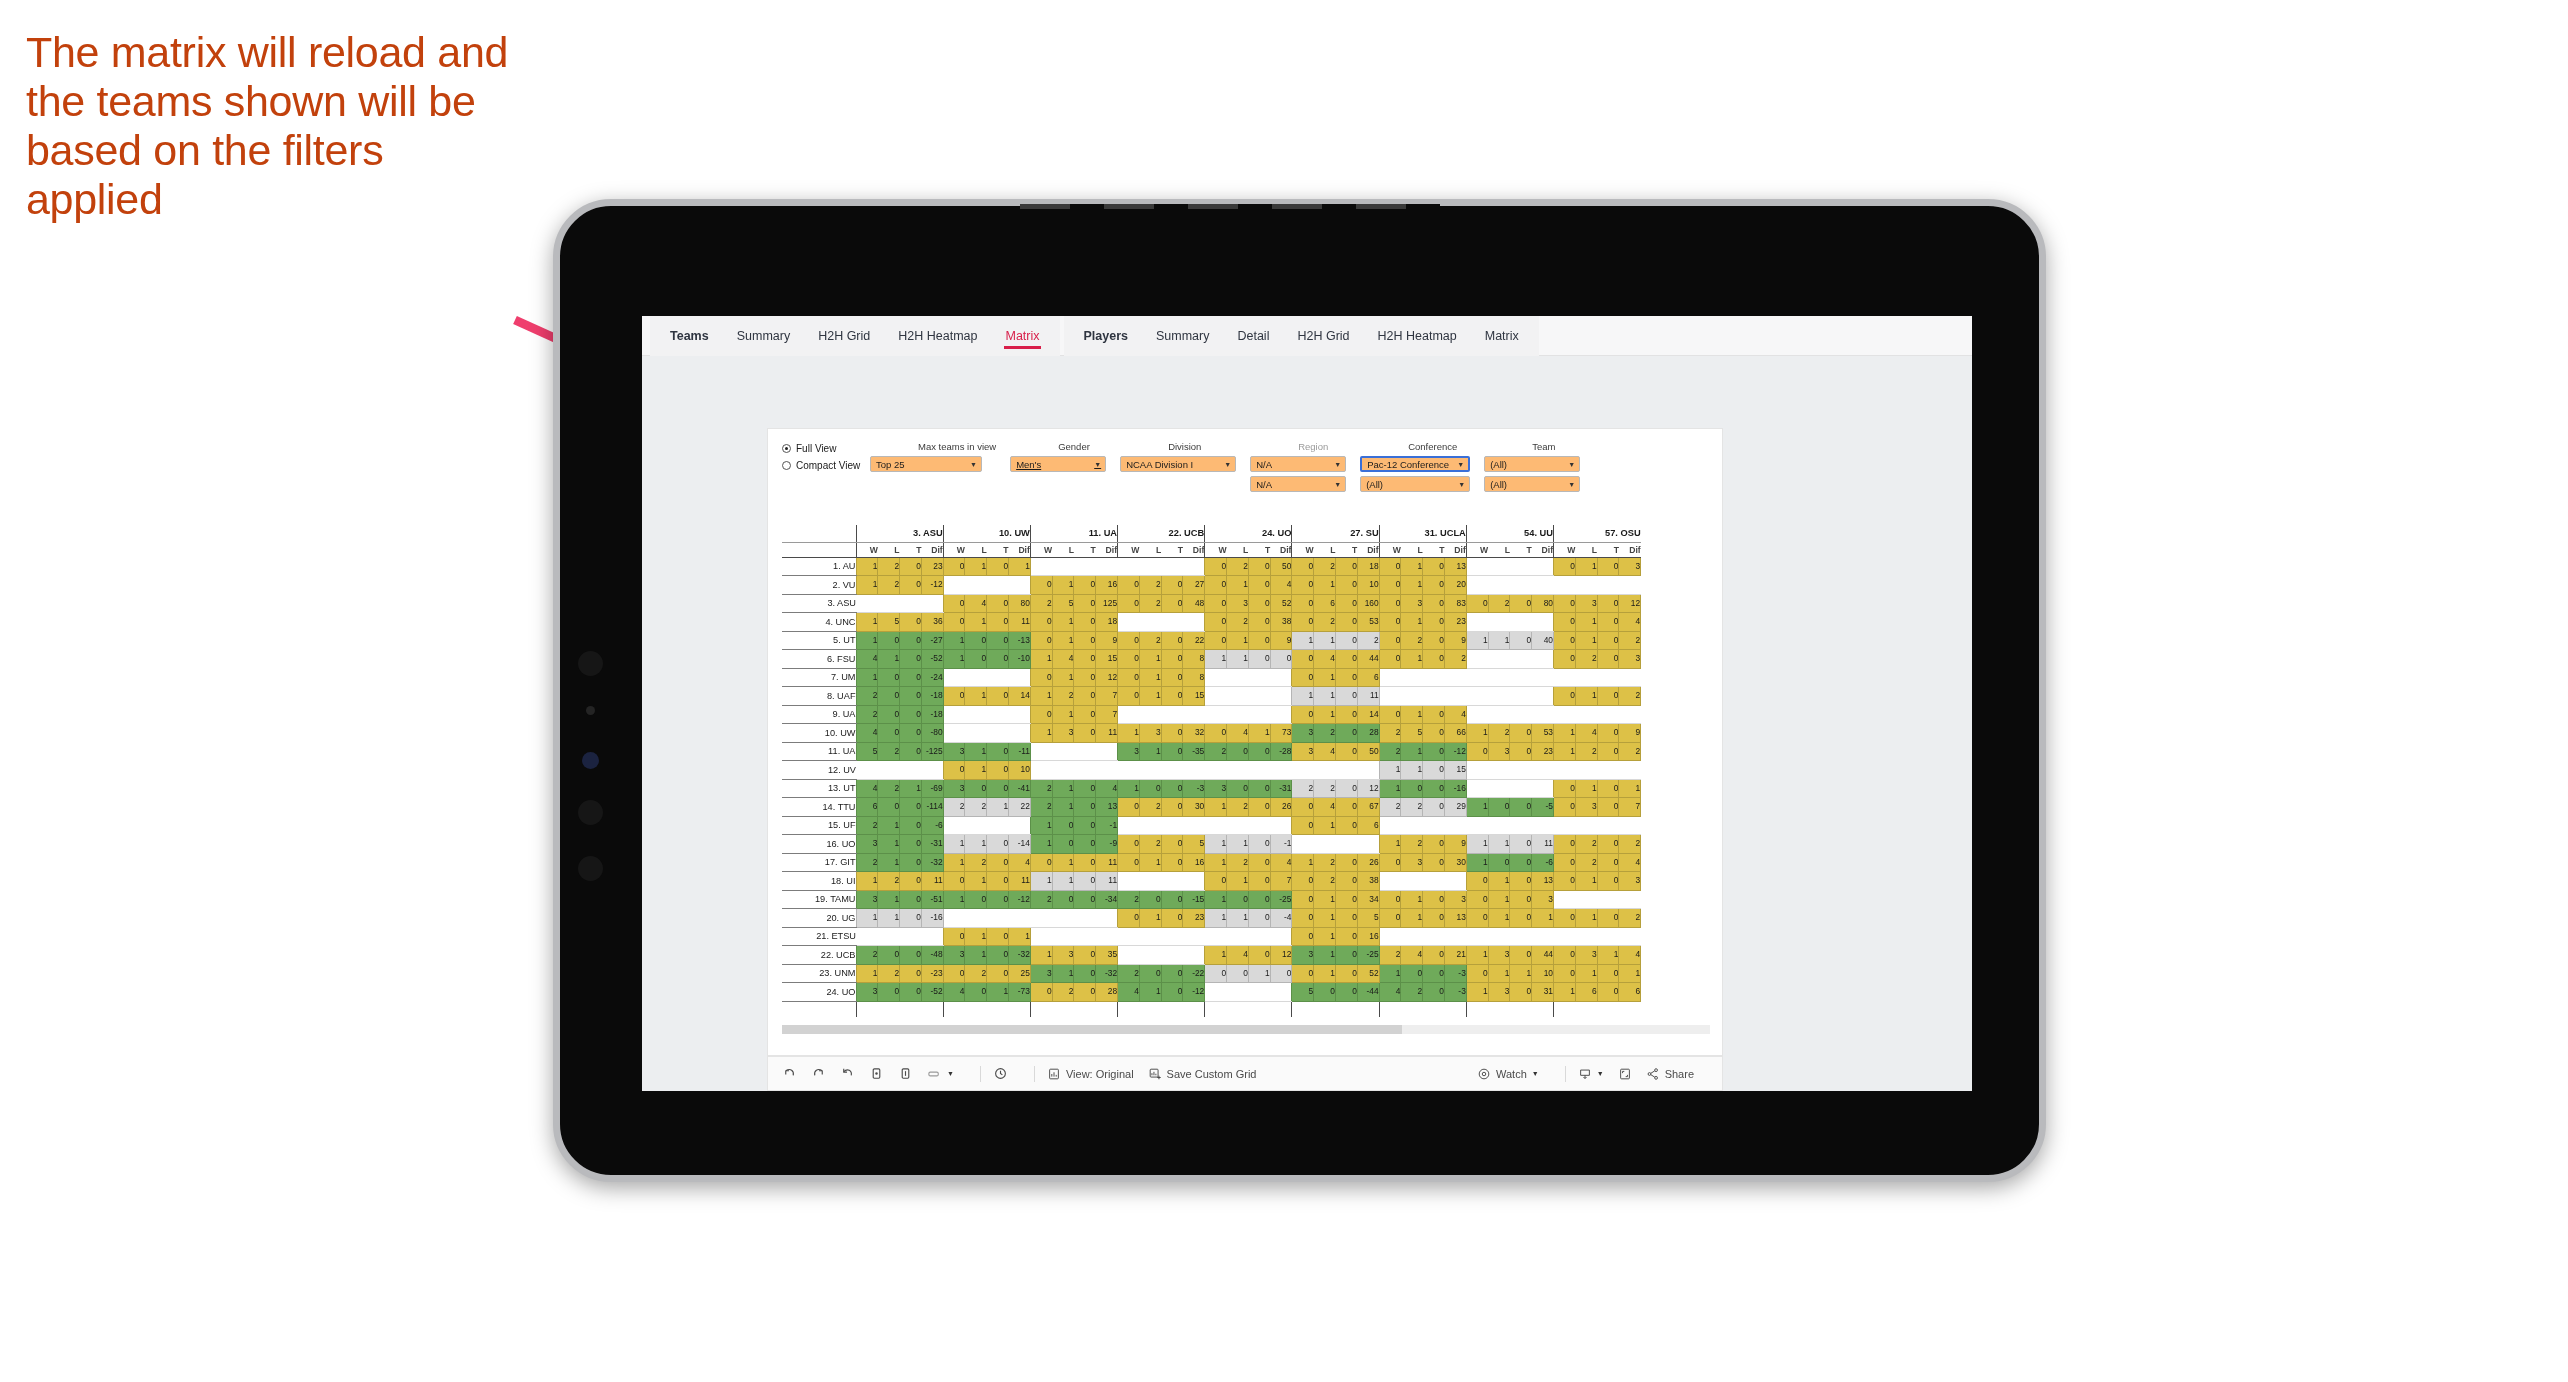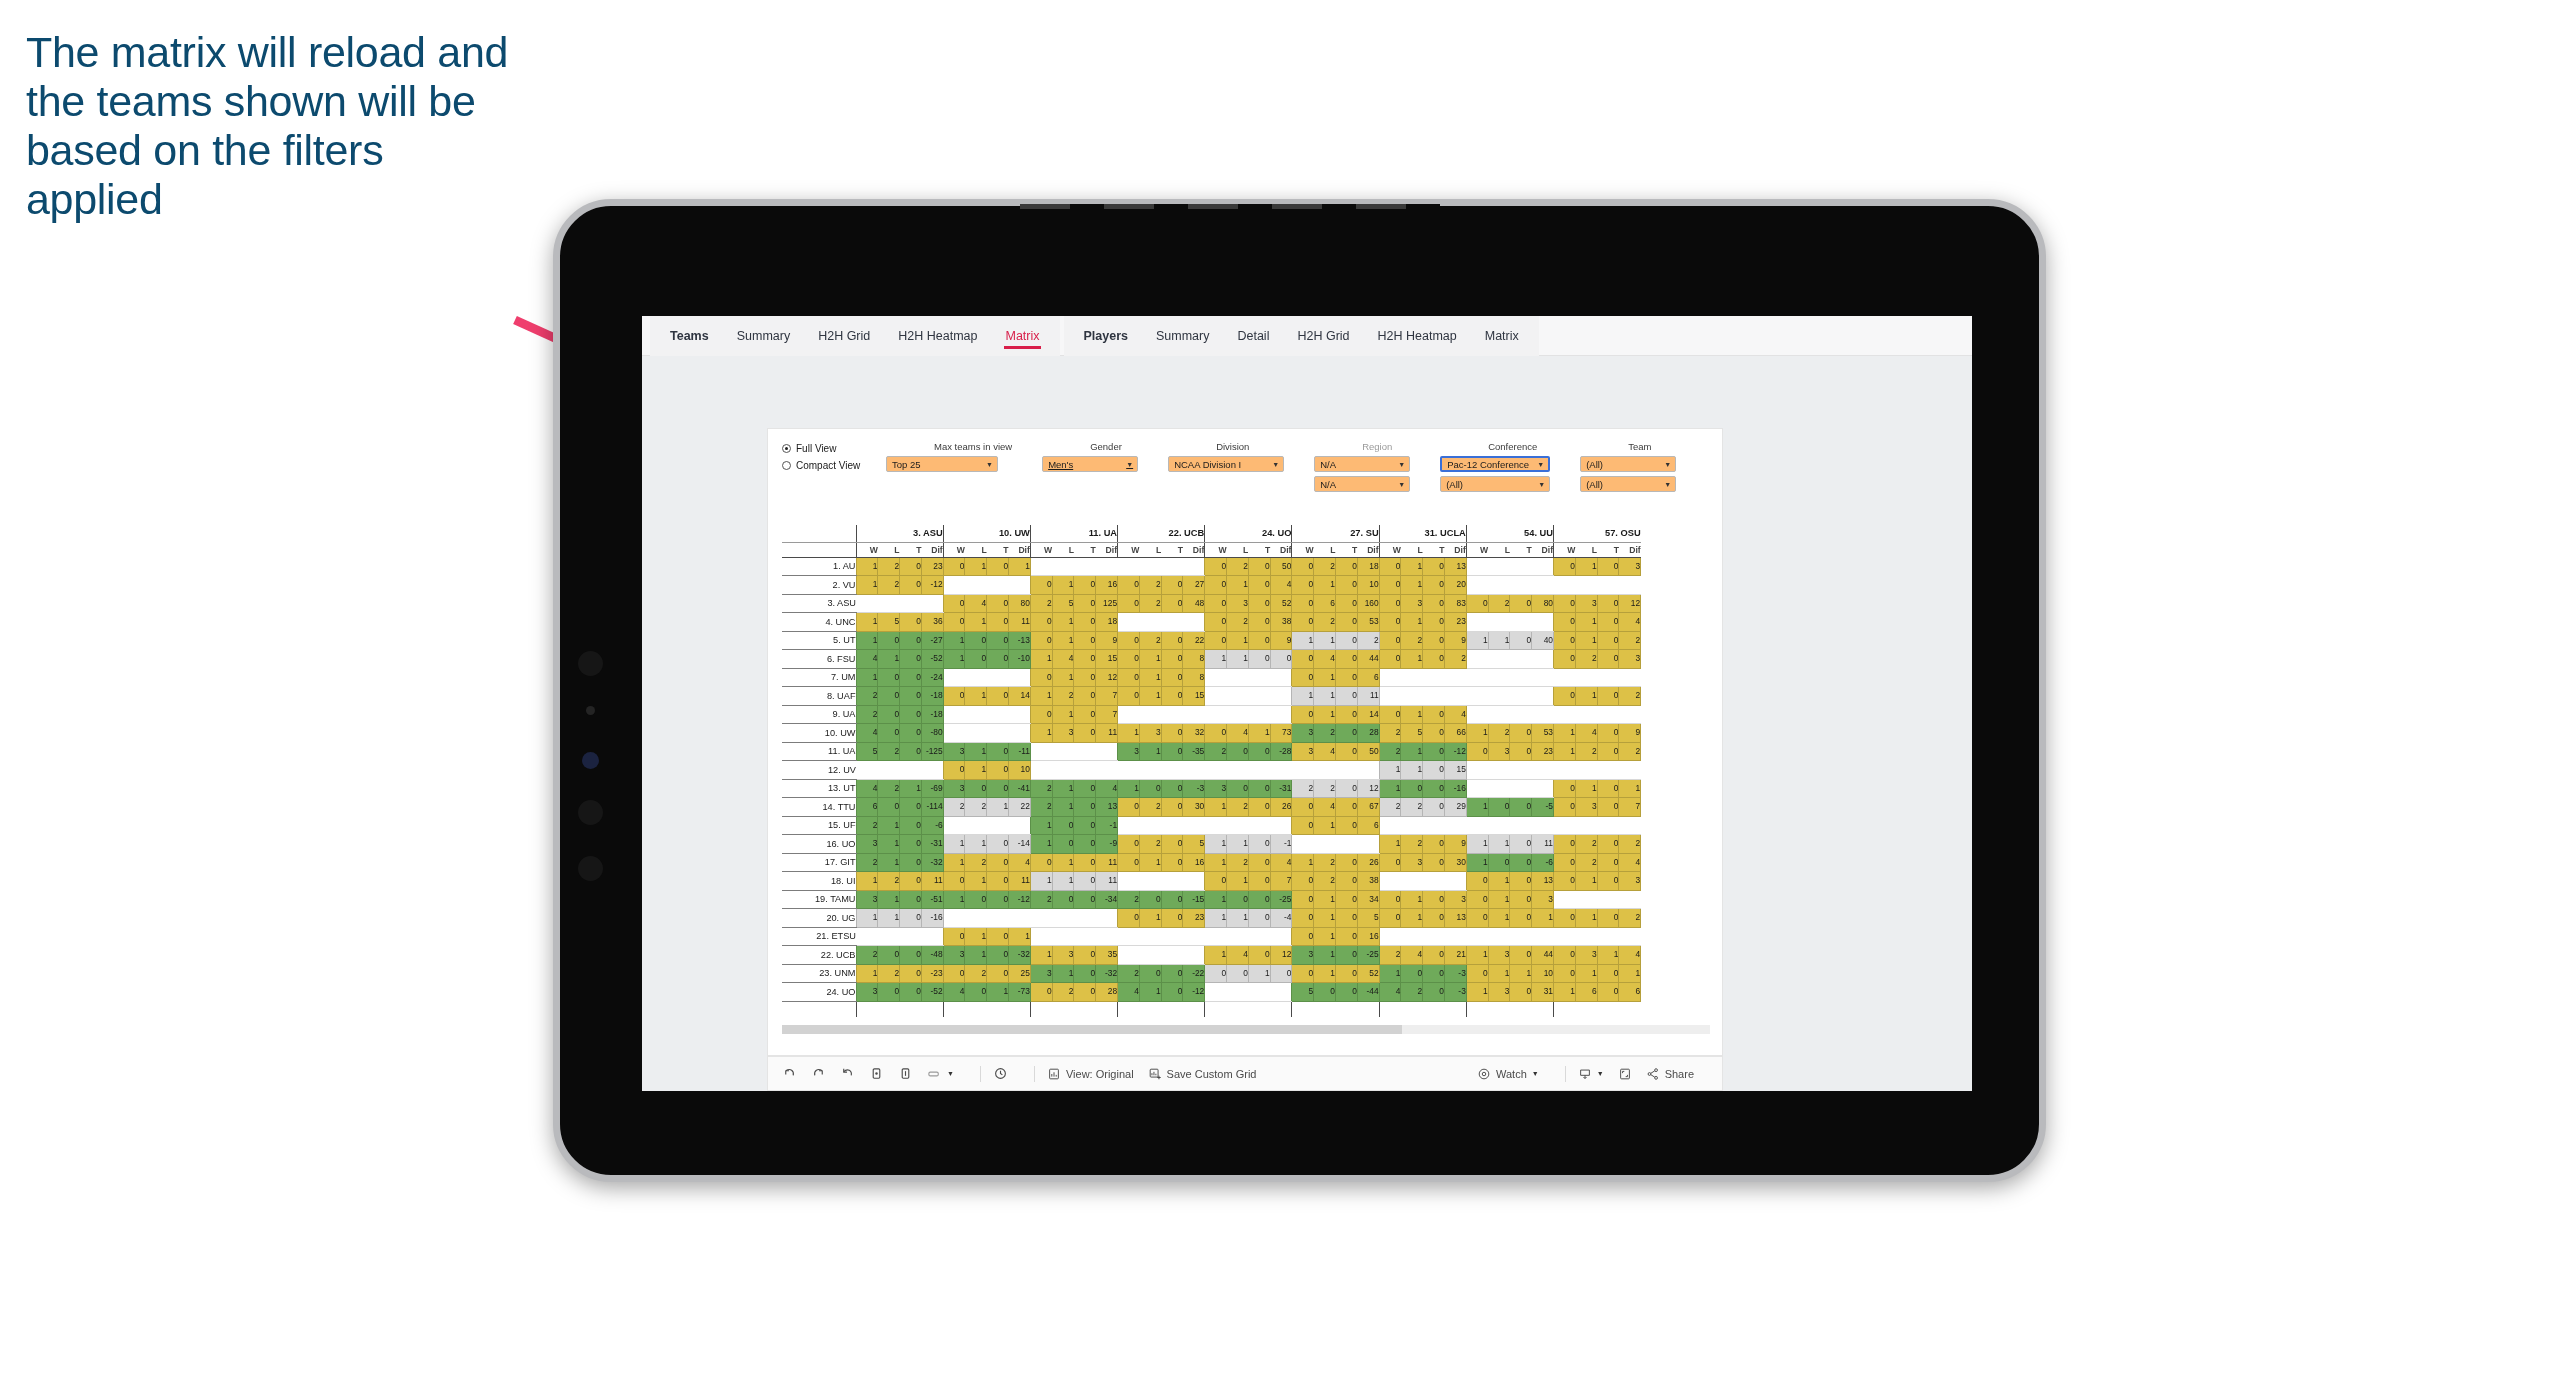--- a/index.html
+++ b/index.html
@@ -10,21 +10,21 @@
     overflow: hidden;
   }
 
   
   #annotation {
     position: absolute;
     left: 26px; top: 28px;
     width: 500px;
     font-size: 43px;
     line-height: 1.14;
-    color: #0c4a6e;
+    color: #c2410c;
     letter-spacing: -0.3px;
   }
   #arrow-svg { position: absolute; left: 0; top: 0; width: 2568px; height: 1382px; pointer-events: none; }
 
   
   #tablet {
     position: absolute;
     left: 553px; top: 199px;
     width: 1493px; height: 983px;
     background: #0a0a0a;
@@ -76,21 +76,21 @@
   .sub-item.grouplabel { font-weight: 700; }
   .sub-item.active { color:#d81f4a; }
   .sub-item.active::after { content:""; position:absolute; left:13px; right:13px; bottom:7px;
               height: 2.5px; background:#d81f4a; }
 
   
   #card { position:absolute; left: 125px; top: 112px; width: 956px; height: 628px;
           background:#fff; border: 1px solid #e4e4e4; }
 
   
-  #filters { display:flex; align-items:flex-start; padding: 12px 0 0 14px; gap: 16px; }
+  #filters { display:flex; align-items:flex-start; padding: 12px 0 0 14px; gap: 0; }
   .radio-col { width: 88px; padding-top: 2px; }
   .radio-row { display:flex; align-items:center; font-size: 10px; color:#1a1a1a;
                margin-bottom: 6px; }
   .radio { width: 9px; height: 9px; border-radius:50%; border:1px solid #555;
            margin-right: 5px; position:relative; background:#fff; flex:none;}
   .radio.on::after { content:""; position:absolute; left:2px; top:2px; width:3px; height:3px;
            border-radius:50%; background:#222; }
   .fgroup { margin-right: 14px; }
   .flabel { font-size: 9.5px; color:#3b3b3b; margin-bottom: 4px; padding-left: 48px; }
   .flabel.muted { color:#9a9a9a; }

